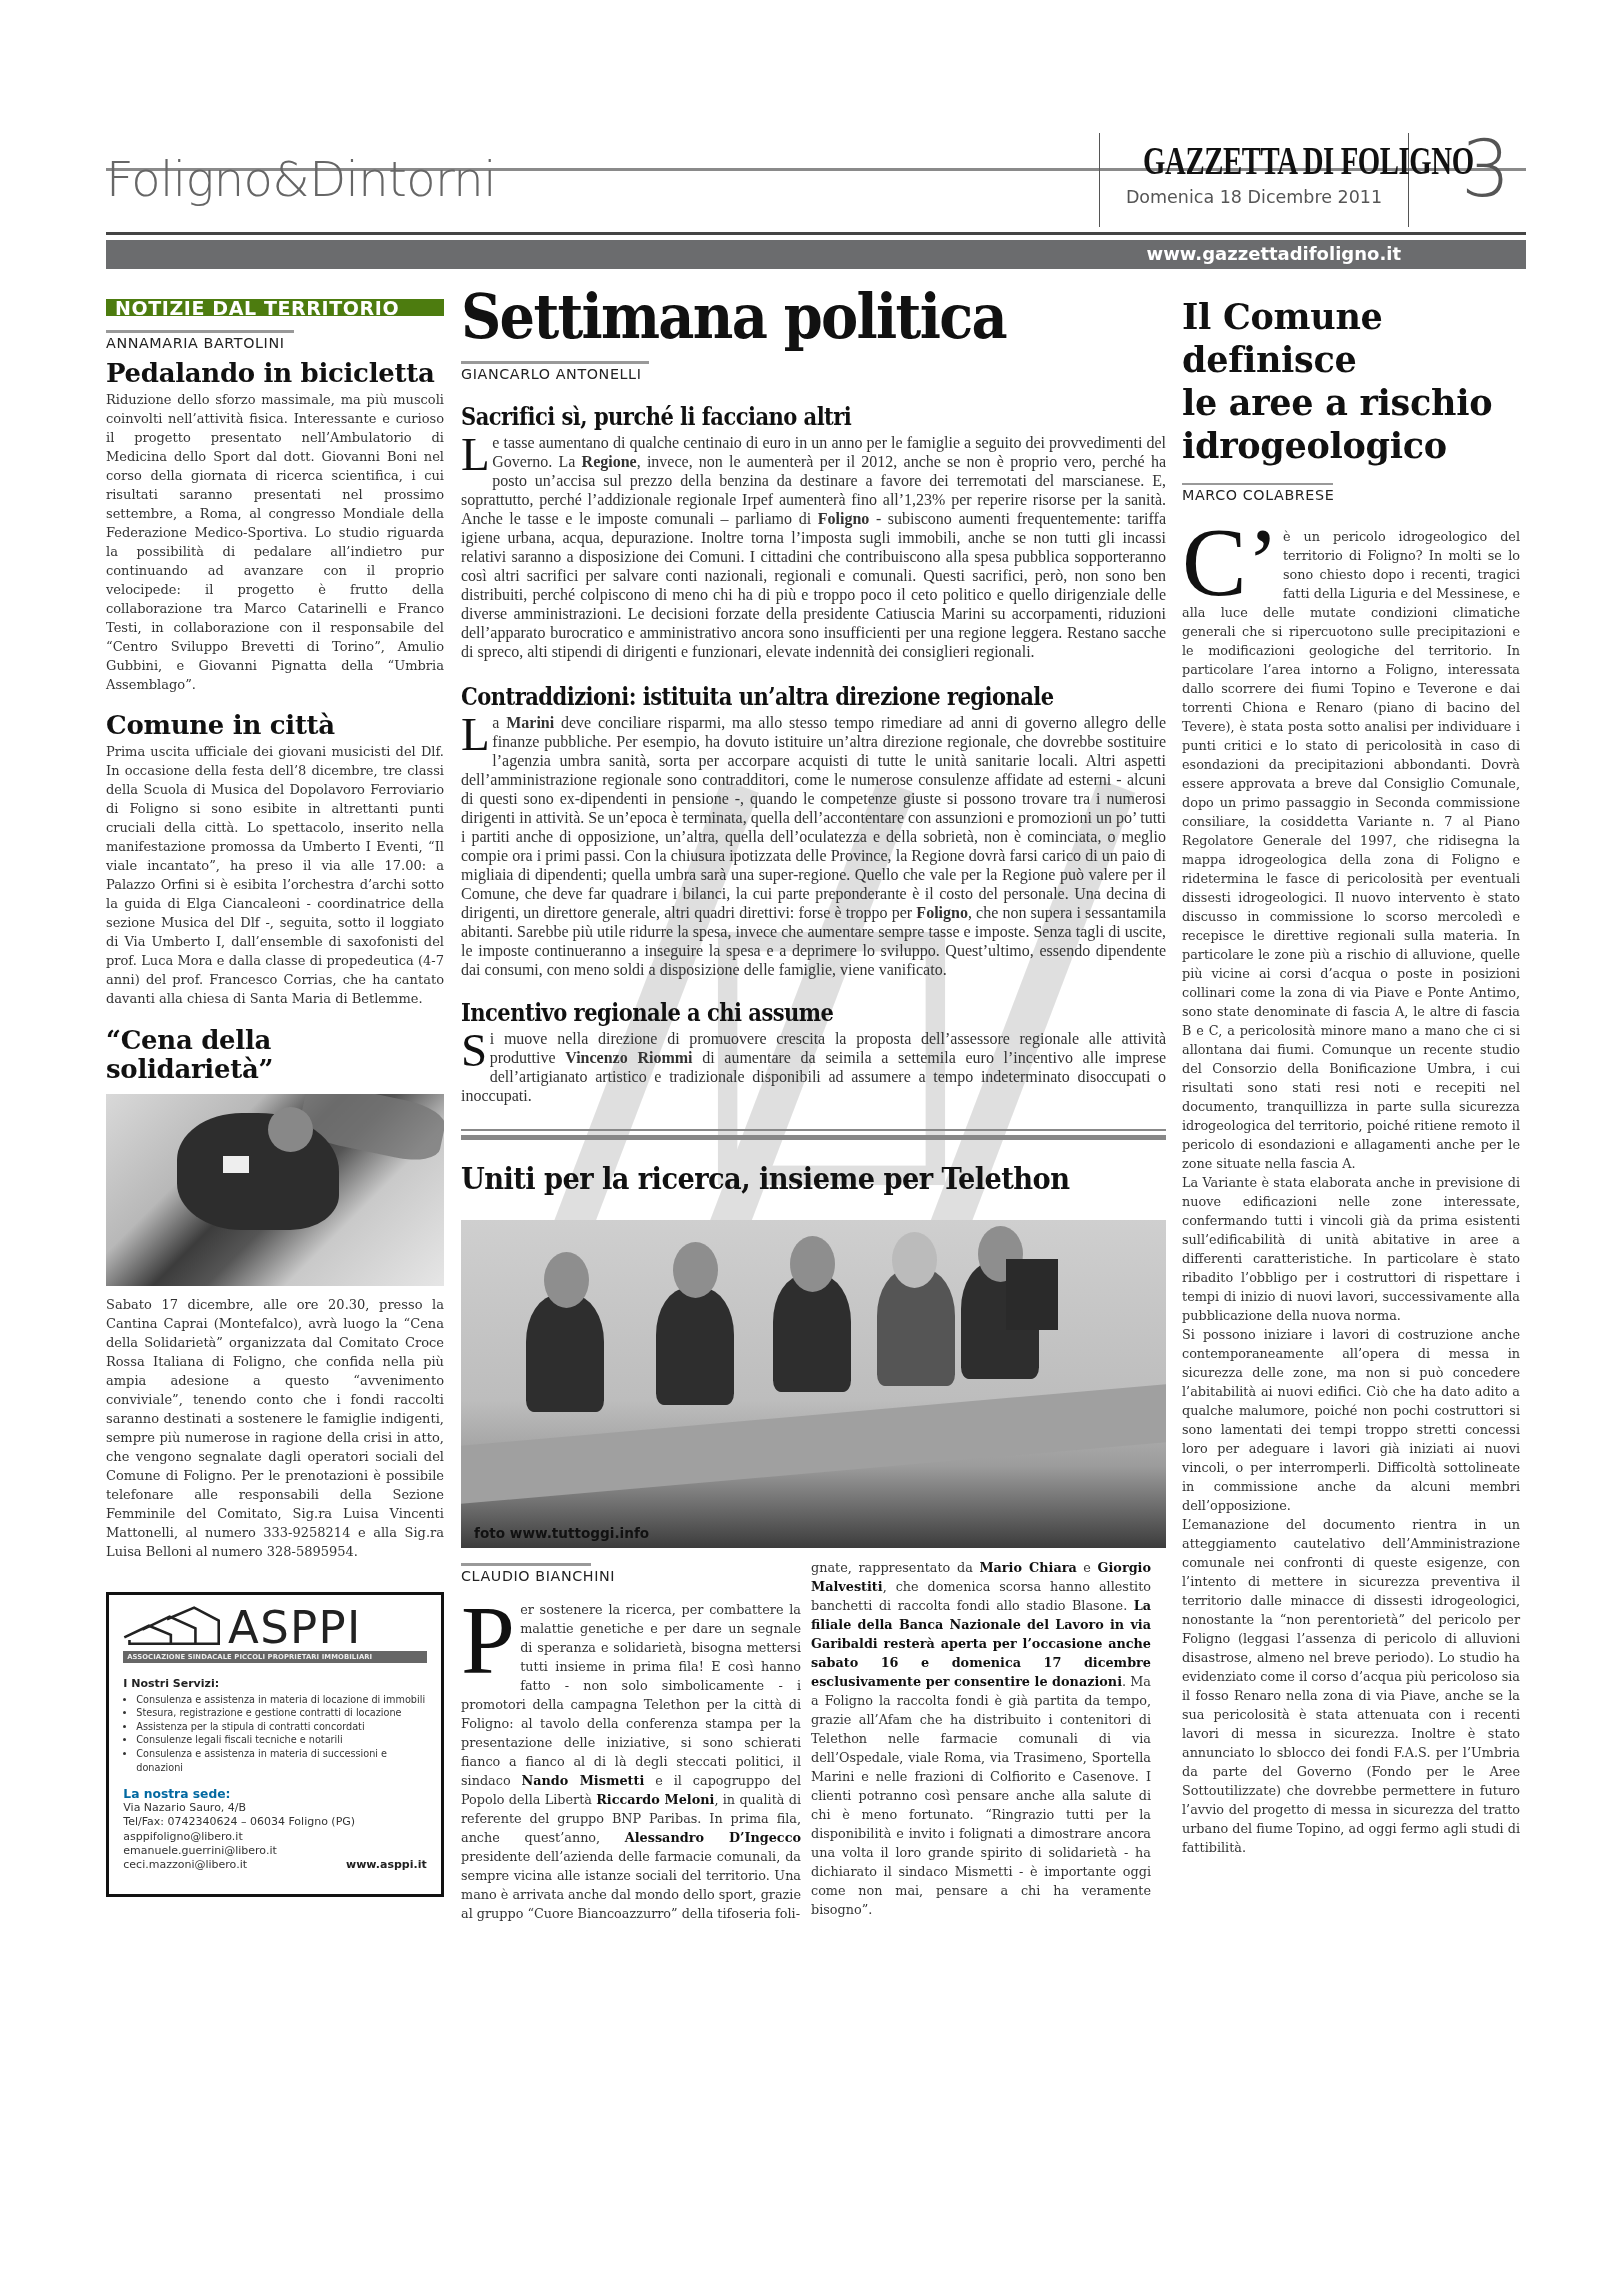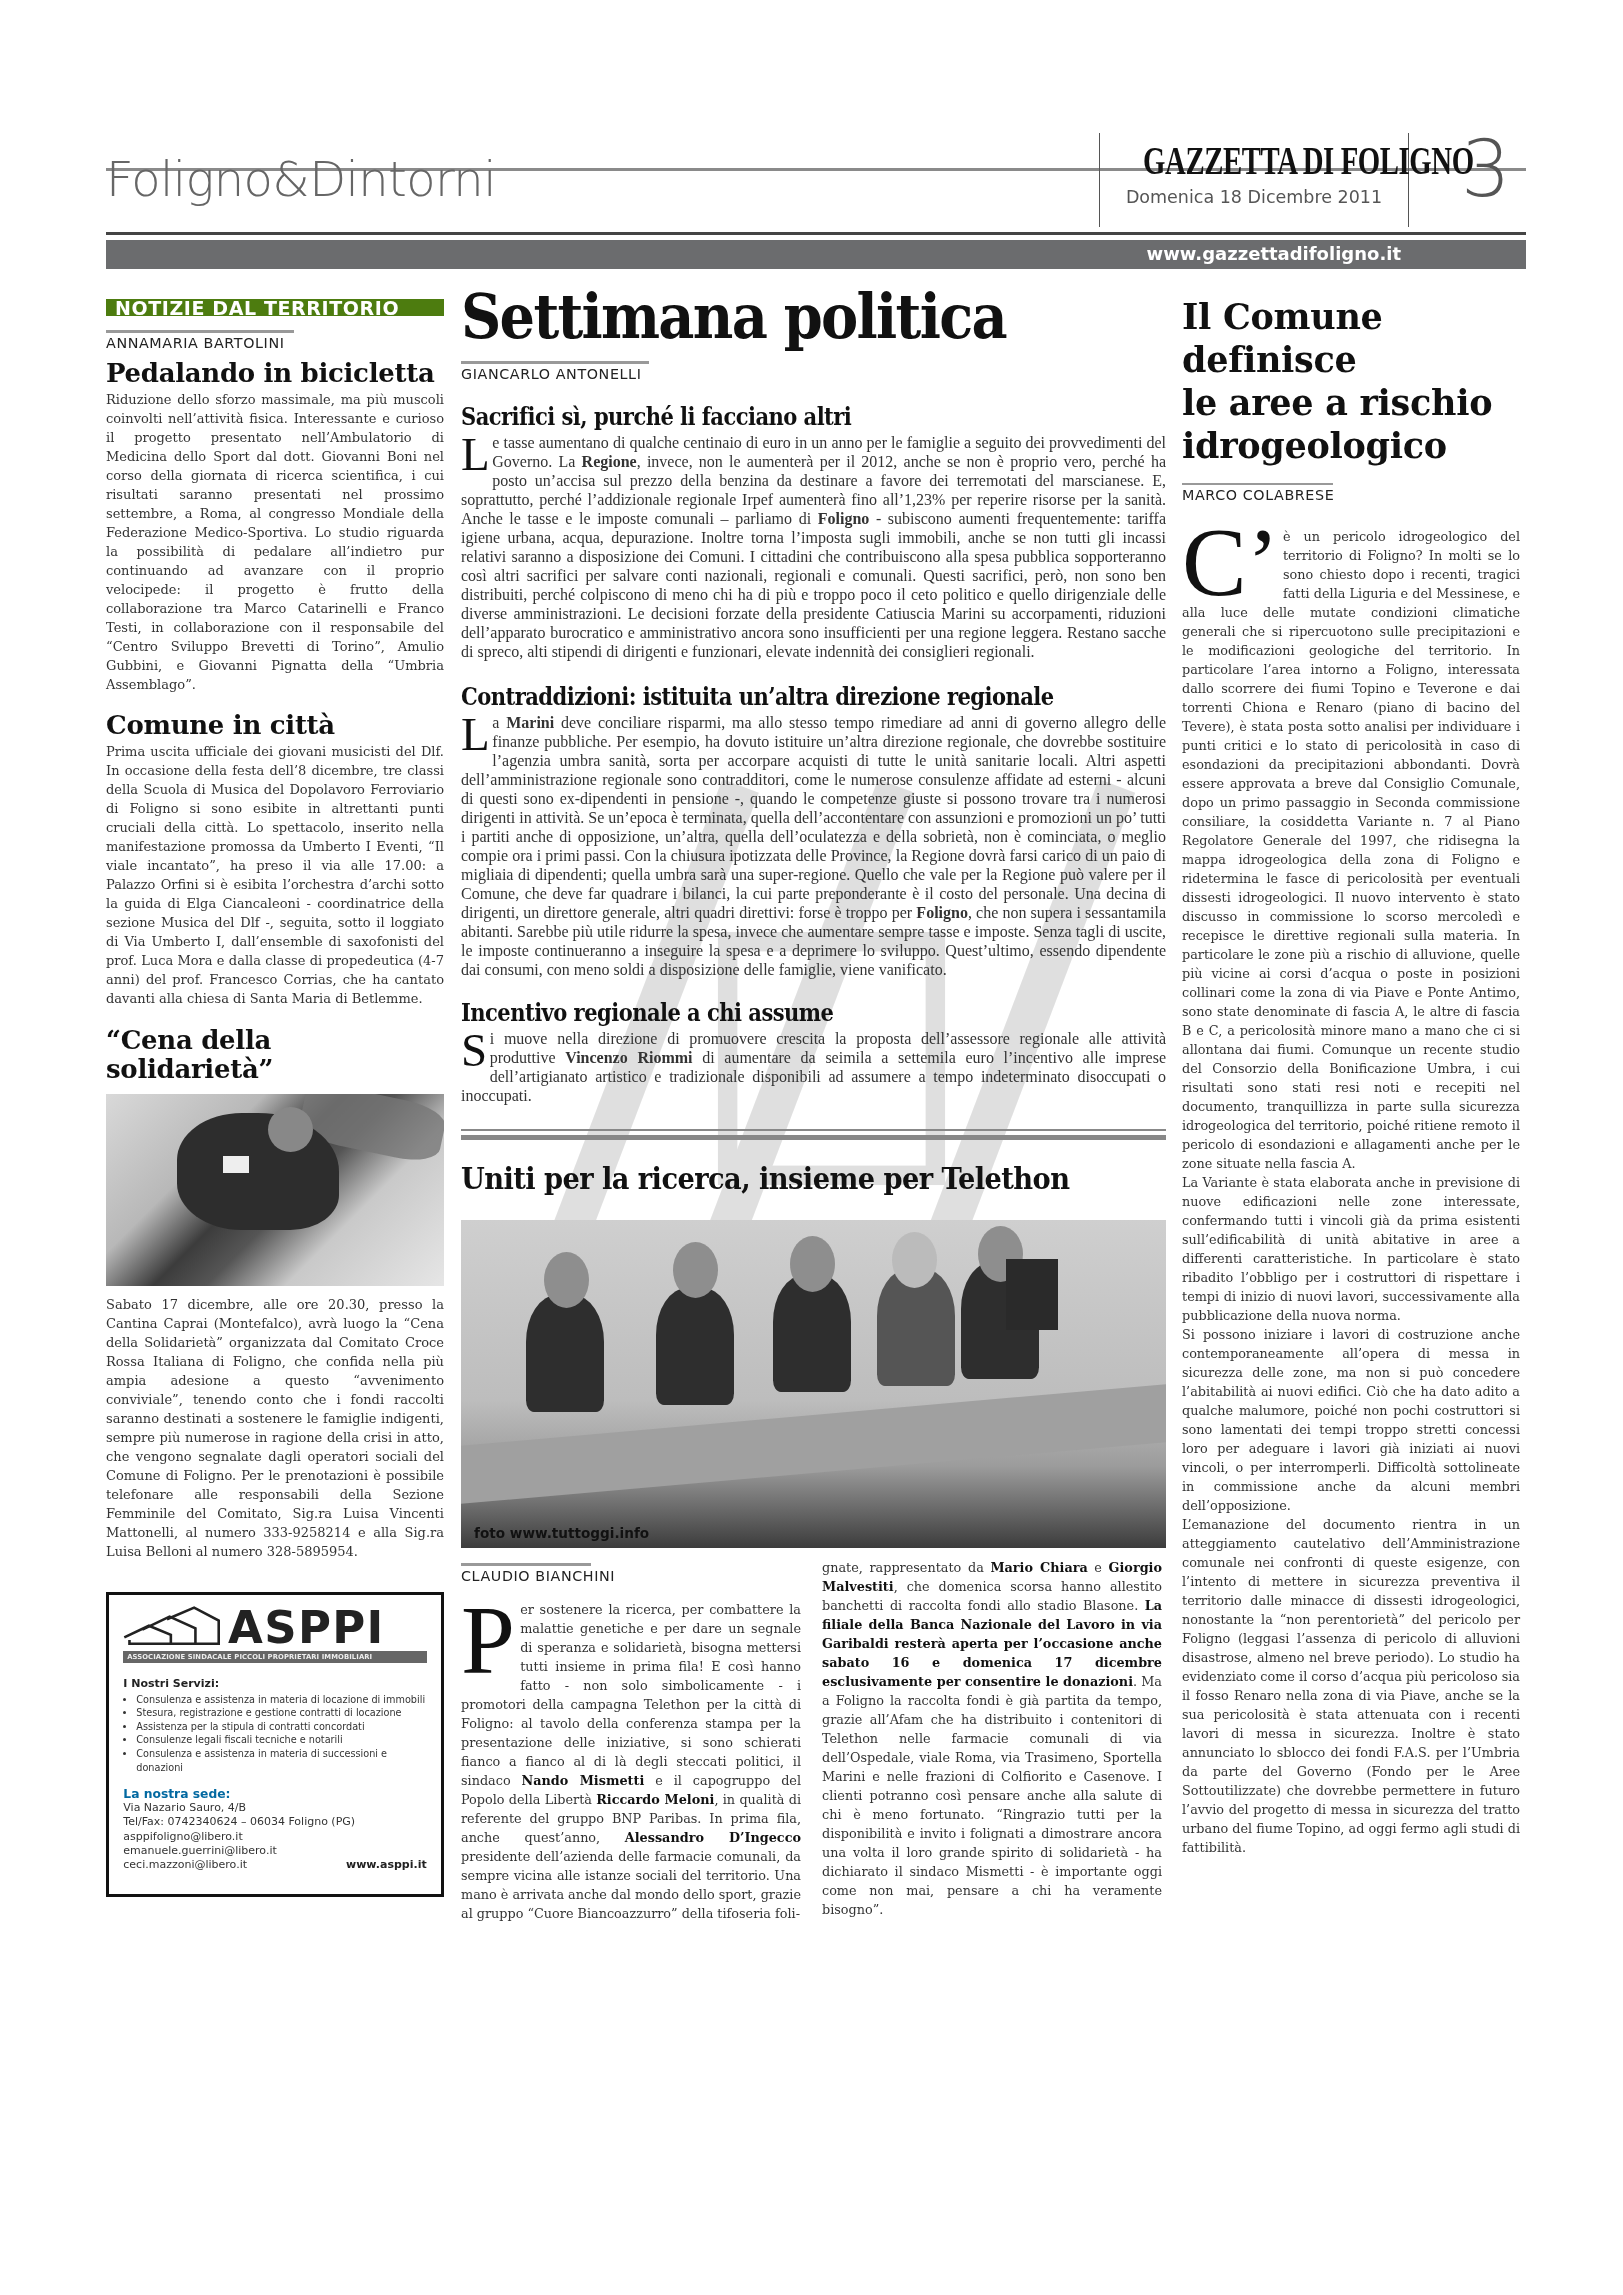--- a/index.html
+++ b/index.html
@@ -25,21 +25,21 @@
   .c1-body { font-family: "DejaVu Serif", serif; font-size: 13px; line-height: 19px; text-align: justify; hyphens: auto; color: #333; margin: 0; }
   .photo-cri { width: 338px; height: 192px; margin-top: 10.4px; background: linear-gradient(135deg, #d9d9d9 0%, #b8b8b8 30%, #3c3c3c 45%, #555 55%, #c9c9c9 70%, #e6e6e6 100%); position: relative; overflow: hidden; }
   .photo-cri .fig1 { position:absolute; left: 71px; top: 19.5px; width: 162px; height: 117px; border-radius: 40% 50% 30% 40%; background: #2d2d2d; }
   .photo-cri .fig2 { position:absolute; left: 162px; top: 13px; width: 45px; height: 45px; border-radius: 50%; background: #888; }
   .photo-cri .fig3 { position:absolute; left: 195px; top: 0px; width: 143px; height: 58px; border-radius: 30%; background: #777; transform: rotate(12deg); opacity:.8;}
   .photo-cri .badge { position:absolute; left: 117px; top: 62px; width: 26px; height: 17px; background: #eee; }
 
   .ad-box { margin-top: 31px; border: 3.2px solid #111; padding: 11.7px 14.3px 10.4px; height: 305px; box-sizing: border-box; }
   .ad-logo { display: flex; align-items: flex-end; gap: 7.8px; }
   .ad-logo svg { width: 97px; height: 42px; }
-  .ad-logo-text { font-family: "DejaVu Sans", sans-serif; font-weight: bold; font-size: 45px; line-height: 0.9; letter-spacing: 1.3px; color: #222; }
+  .ad-logo-text { font-family: "DejaVu Sans", sans-serif; font-weight: normal; font-size: 45px; line-height: 0.9; letter-spacing: 1.3px; color: #222; }
   .ad-strip { background: #666; color: #eee; font-family: "DejaVu Sans", sans-serif; font-size: 6.8px; font-weight: bold; padding: 1.9px 3.9px; margin-top: 2.6px; white-space: nowrap; letter-spacing: 0.1px; }
   .ad-sub { font-family: "DejaVu Sans", sans-serif; font-weight: bold; font-size: 11px; margin-top: 14.3px; color: #222; }
   .ad-list { font-family: "DejaVu Sans", sans-serif; font-size: 9.7px; line-height: 13.6px; margin: 2.6px 0 0; padding-left: 13px; color: #333; }
   .ad-sede { font-family: "DejaVu Sans", sans-serif; font-weight: bold; font-size: 12.3px; margin-top: 13px; color: #0369a1; }
   .ad-line { font-family: "DejaVu Sans", sans-serif; font-size: 11px; line-height: 14.3px; color: #333; }
   .ad-last { display: flex; justify-content: space-between; align-items: flex-end; }
   .ad-web { font-weight: bold; color: #222; }
 
   
   .col2 { position: absolute; left: 461px; top: 286px; width: 705px; }
@@ -50,21 +50,21 @@
   .dropcap-small { float: left; font-family: "Liberation Serif", serif; font-size: 47px; line-height: 36px; margin: 2.6px 2.6px 0 0; color: #111; }
   .watermark { position: absolute; left: 494px; top: 747px; width: 675px; height: 623px; pointer-events: none; opacity: 0.12; }
   .divider2 { height: 2.6px; background: #888; margin-top: 23.4px; }
   .divider2b { height: 5.2px; background: #888; margin-top: 3.2px; }
   .tele-head { font-family: "DejaVu Serif", serif; font-weight: bold; font-size: 29px; letter-spacing: -0.6px; margin-top: 22px; color: #111; transform: scaleX(0.94); transform-origin: left; white-space: nowrap; }
   .photo-tele { margin-top: 21px; width: 705px; height: 328px; background: linear-gradient(180deg, #cfcfcf 0%, #bdbdbd 55%, #9c9c9c 75%, #3c3c3c 100%); position: relative; overflow: hidden; }
   .table-top { position: absolute; left: 0; top: 195px; width: 705px; height: 58px; background: #a0a0a0; transform: skewY(-5deg); }
   .person { position: absolute; bottom: 136px; width: 78px; height: 117px; background: #2e2e2e; border-radius: 40% 40% 10% 10%; }
   .head { position: absolute; width: 45px; height: 56px; background: #8e8e8e; border-radius: 50%; }
   .photo-credit { position: absolute; left: 13px; bottom: 6.5px; font-family: "DejaVu Sans", sans-serif; font-weight: bold; font-size: 13.6px; color: #111; }
-  .tele-cols { display: flex; gap: 21px; margin-top: 10.4px; }
+  .tele-cols { display: flex; gap: 10px; margin-top: 10.4px; }
   .tele-col { width: 340px; }
   .dropcap-big { float: left; font-family: "Liberation Serif", serif; font-size: 97px; line-height: 71px; margin: 5.2px 5.2px 0 0; color: #111; }
   .t-body { font-family: "DejaVu Serif", serif; font-size: 12.8px; line-height: 19px; text-align: justify; color: #333; margin: 0; }
   .t-body b { color: #111; }
 
   
   .col3 { position: absolute; left: 1182px; top: 295px; width: 338px; }
   .c3-head { font-family: "DejaVu Serif", serif; font-weight: bold; font-size: 35px; line-height: 43px; color: #111; letter-spacing: -0.3px; }
   .byline-rule3 { height: 2.6px; background: #999; width: 151px; margin-top: 15.6px; }
   .dropcap-c { float: left; font-family: "Liberation Serif", serif; font-size: 97px; line-height: 71px; margin: 0 3.9px 0 0; color: #111; }

